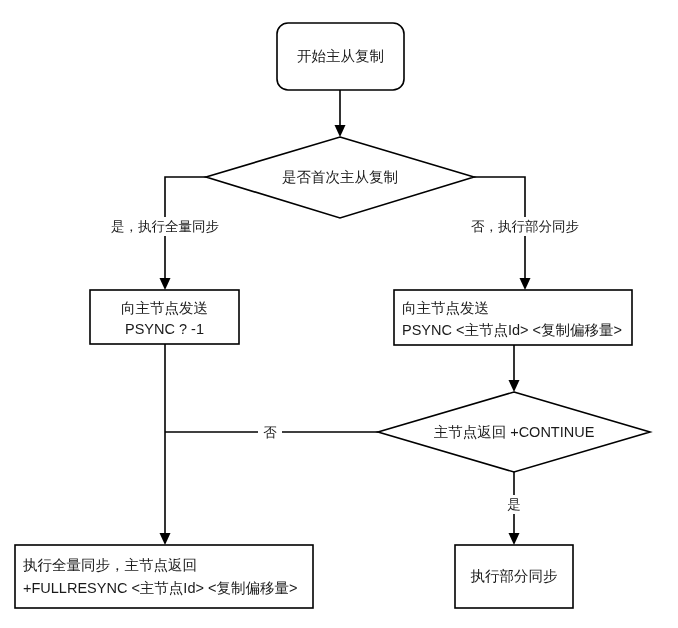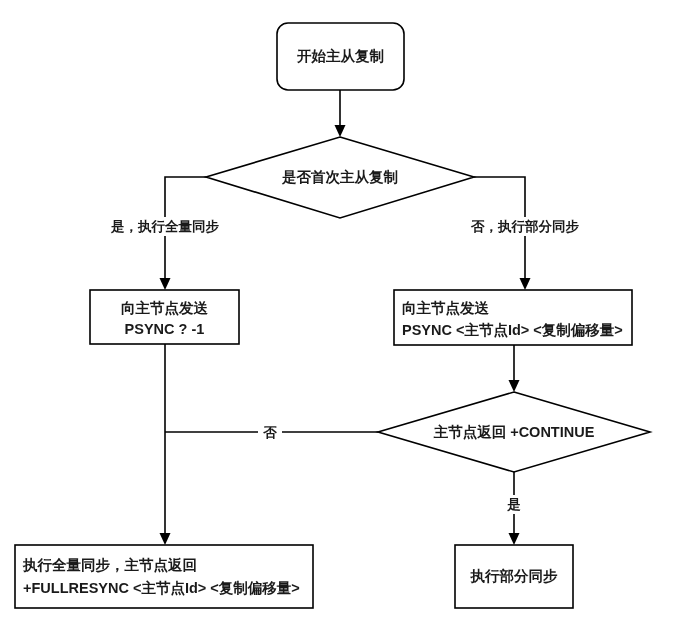--- a/index.html
+++ b/index.html
@@ -10,21 +10,20 @@
   body {
     width: 678px;
     height: 628px;
     font-family: "Liberation Sans", "DejaVu Sans", sans-serif;
     overflow: hidden;
   }
   #flowchart-root {
     position: relative;
     width: 678px;
     height: 628px;
-    font-weight: bold;
   }
   svg#flow-svg {
     display: block;
     width: 678px;
     height: 628px;
   }
   .node-shape {
     fill: #ffffff;
     stroke: #000000;
     stroke-width: 1.6;

